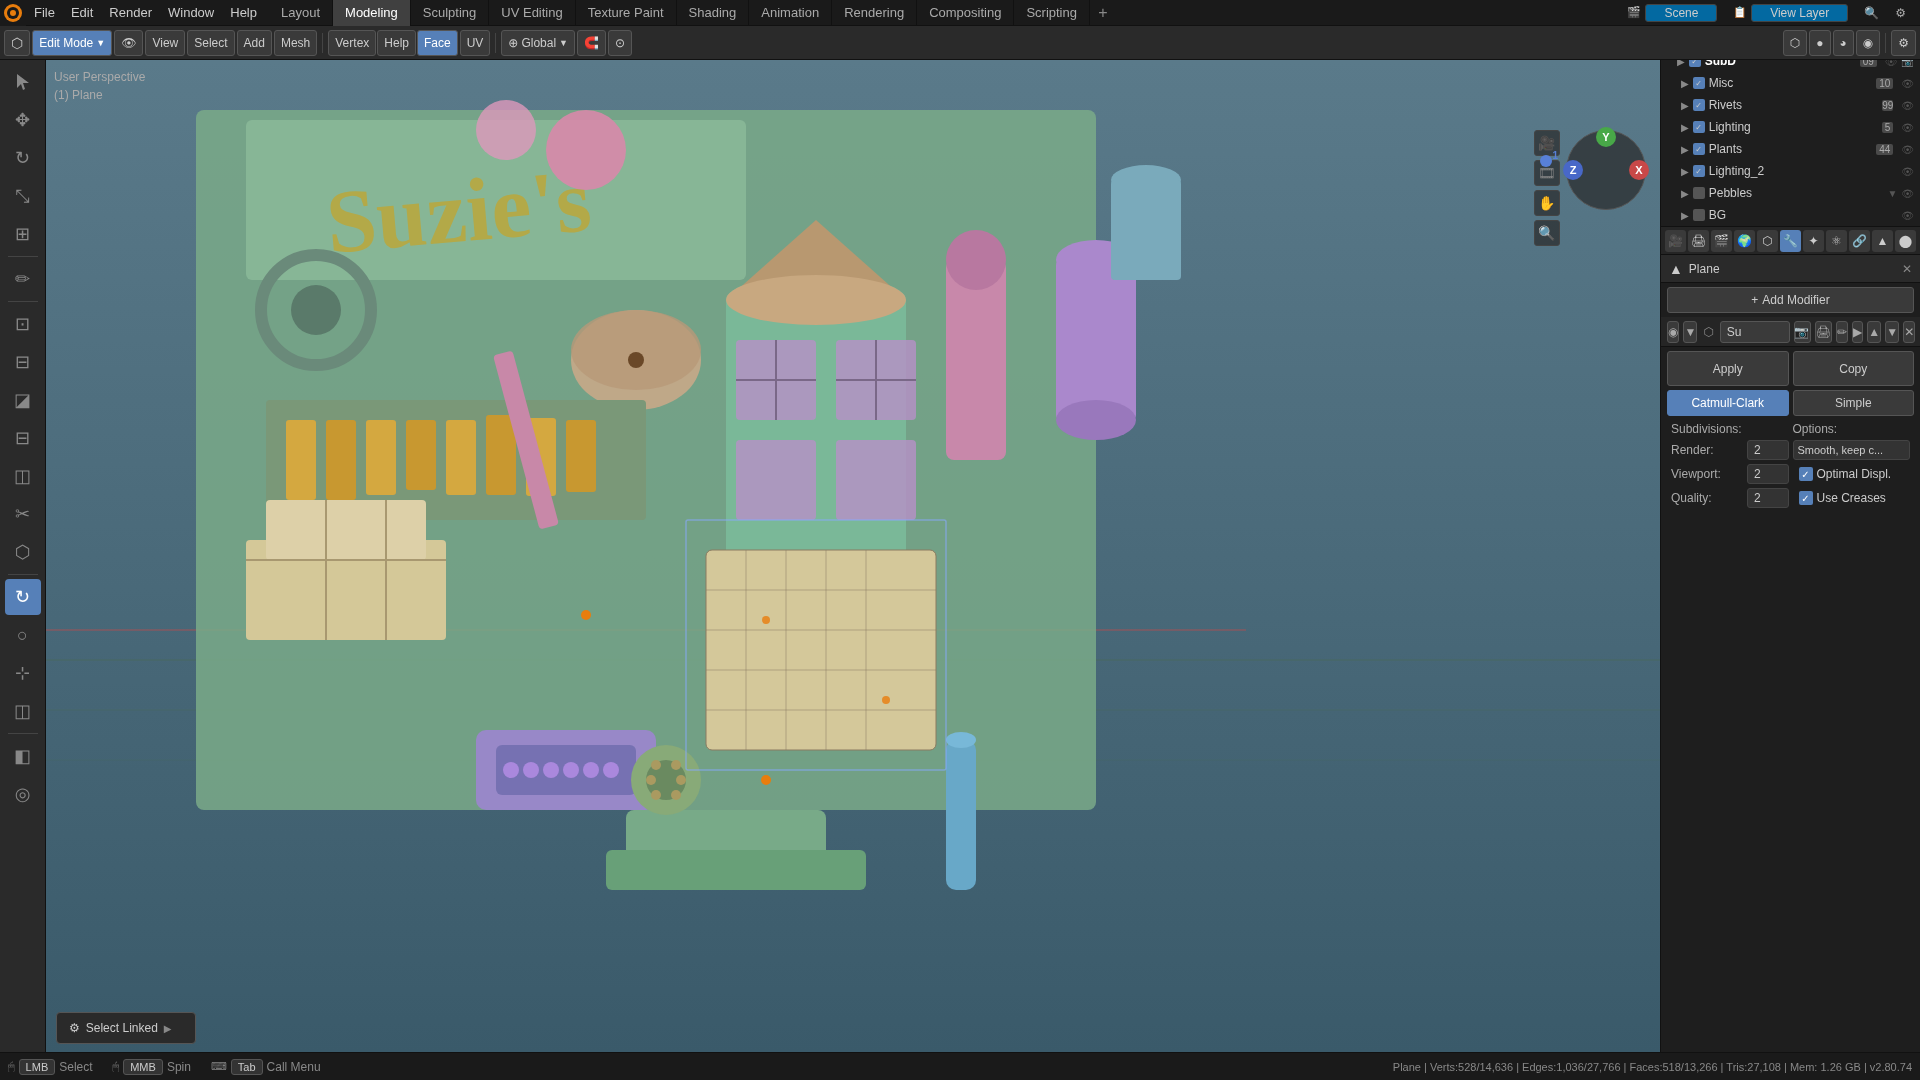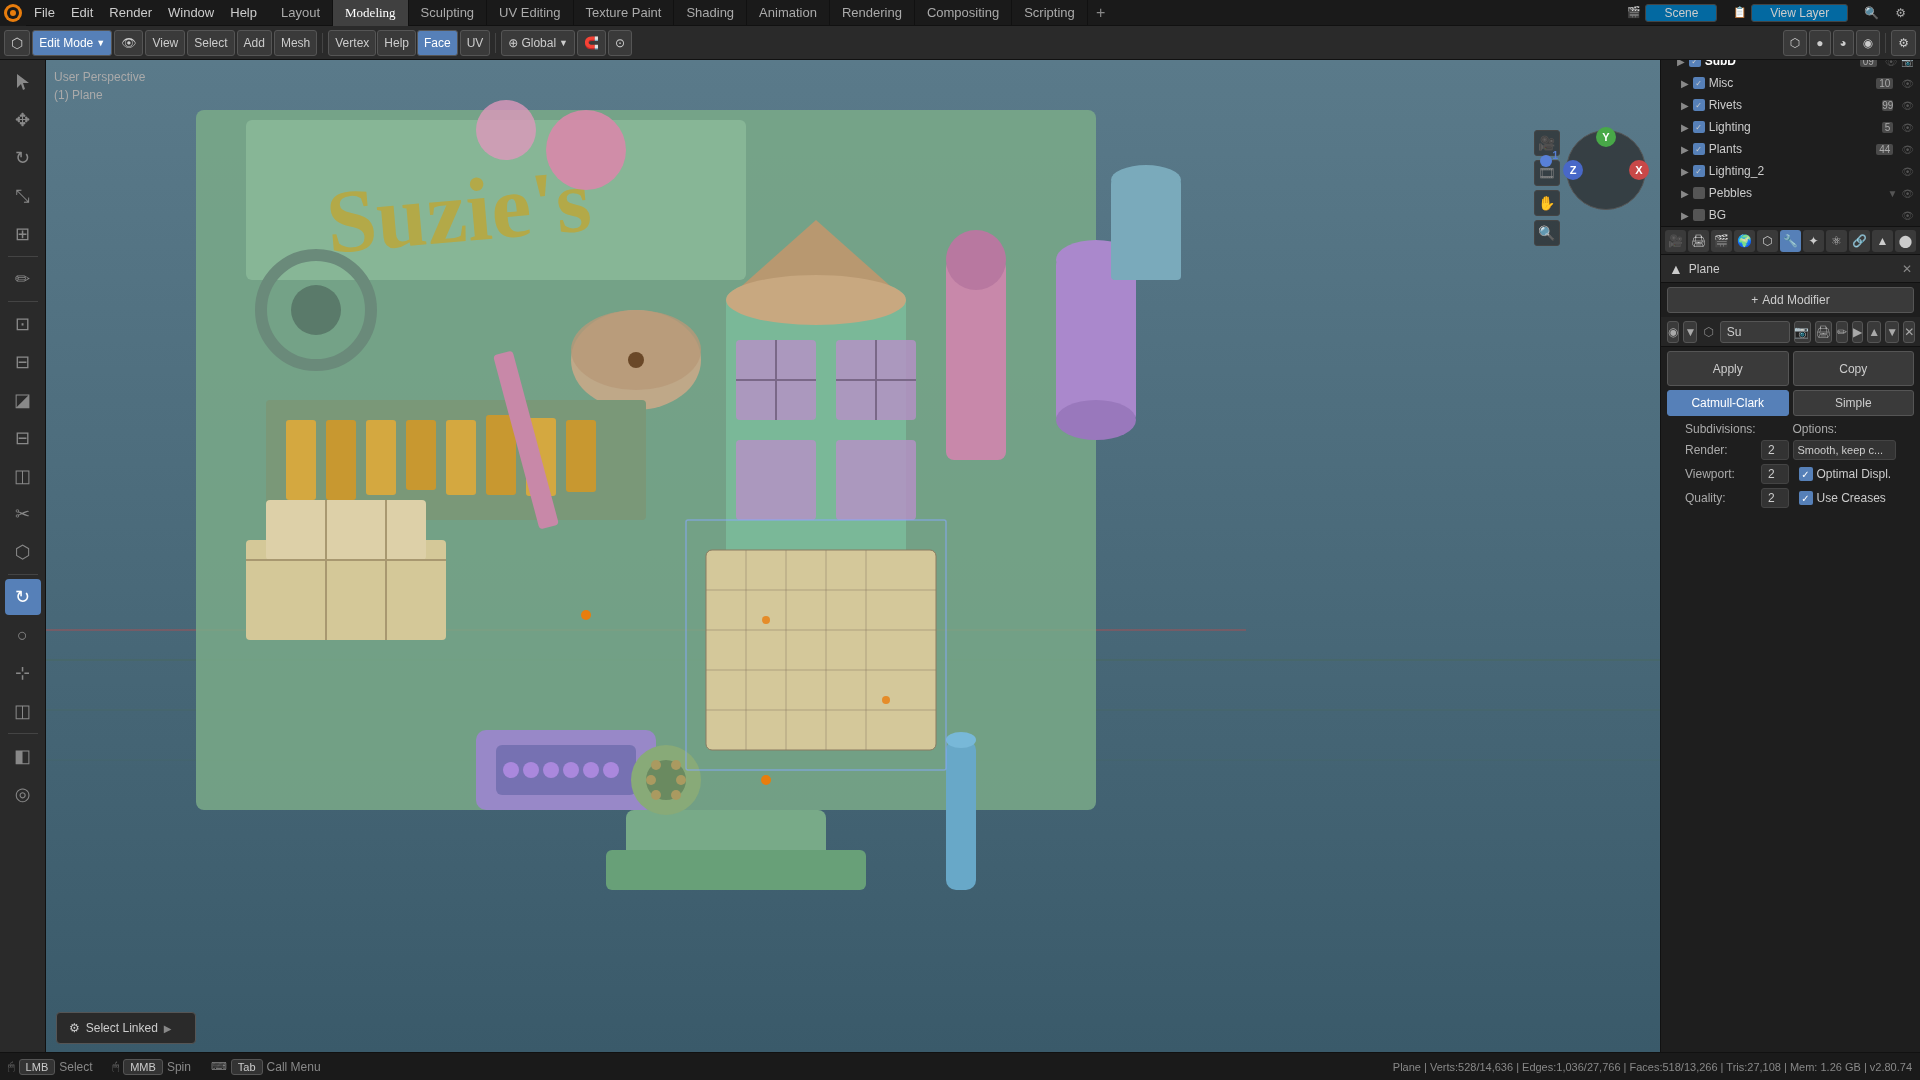--- a/index.html
+++ b/index.html
@@ -57,21 +57,20 @@
       display: flex;
       align-items: center;
       color: #aaa;
       cursor: pointer;
       font-size: 13px;
       border-right: 1px solid #111;
     }
     .workspace-tab.active {
       background: #404040;
       color: #fff;
-      font-family: Liberation Serif, serif;
     }
     .workspace-tab-add {
       width: 26px;
       height: 26px;
       display: flex;
       align-items: center;
       justify-content: center;
       color: #888;
       cursor: pointer;
       font-size: 16px;
@@ -530,21 +529,21 @@
     .scene-svg {
       position: absolute;
       top: 0; left: 0;
       width: 100%;
       height: 100%;
     }
 
     .two-col-sub {
       display: flex;
       gap: 4px;
-      padding: 0 24px 4px;
+      padding: 0 10px 4px;
     }
     .col-left { flex: 1; }
     .col-right { flex: 1; }
   </style>
 </head>
 <body>
 
 <div class="top-menu-bar">
   <div class="blender-logo">
     <svg width="20" height="20" viewBox="0 0 20 20">

